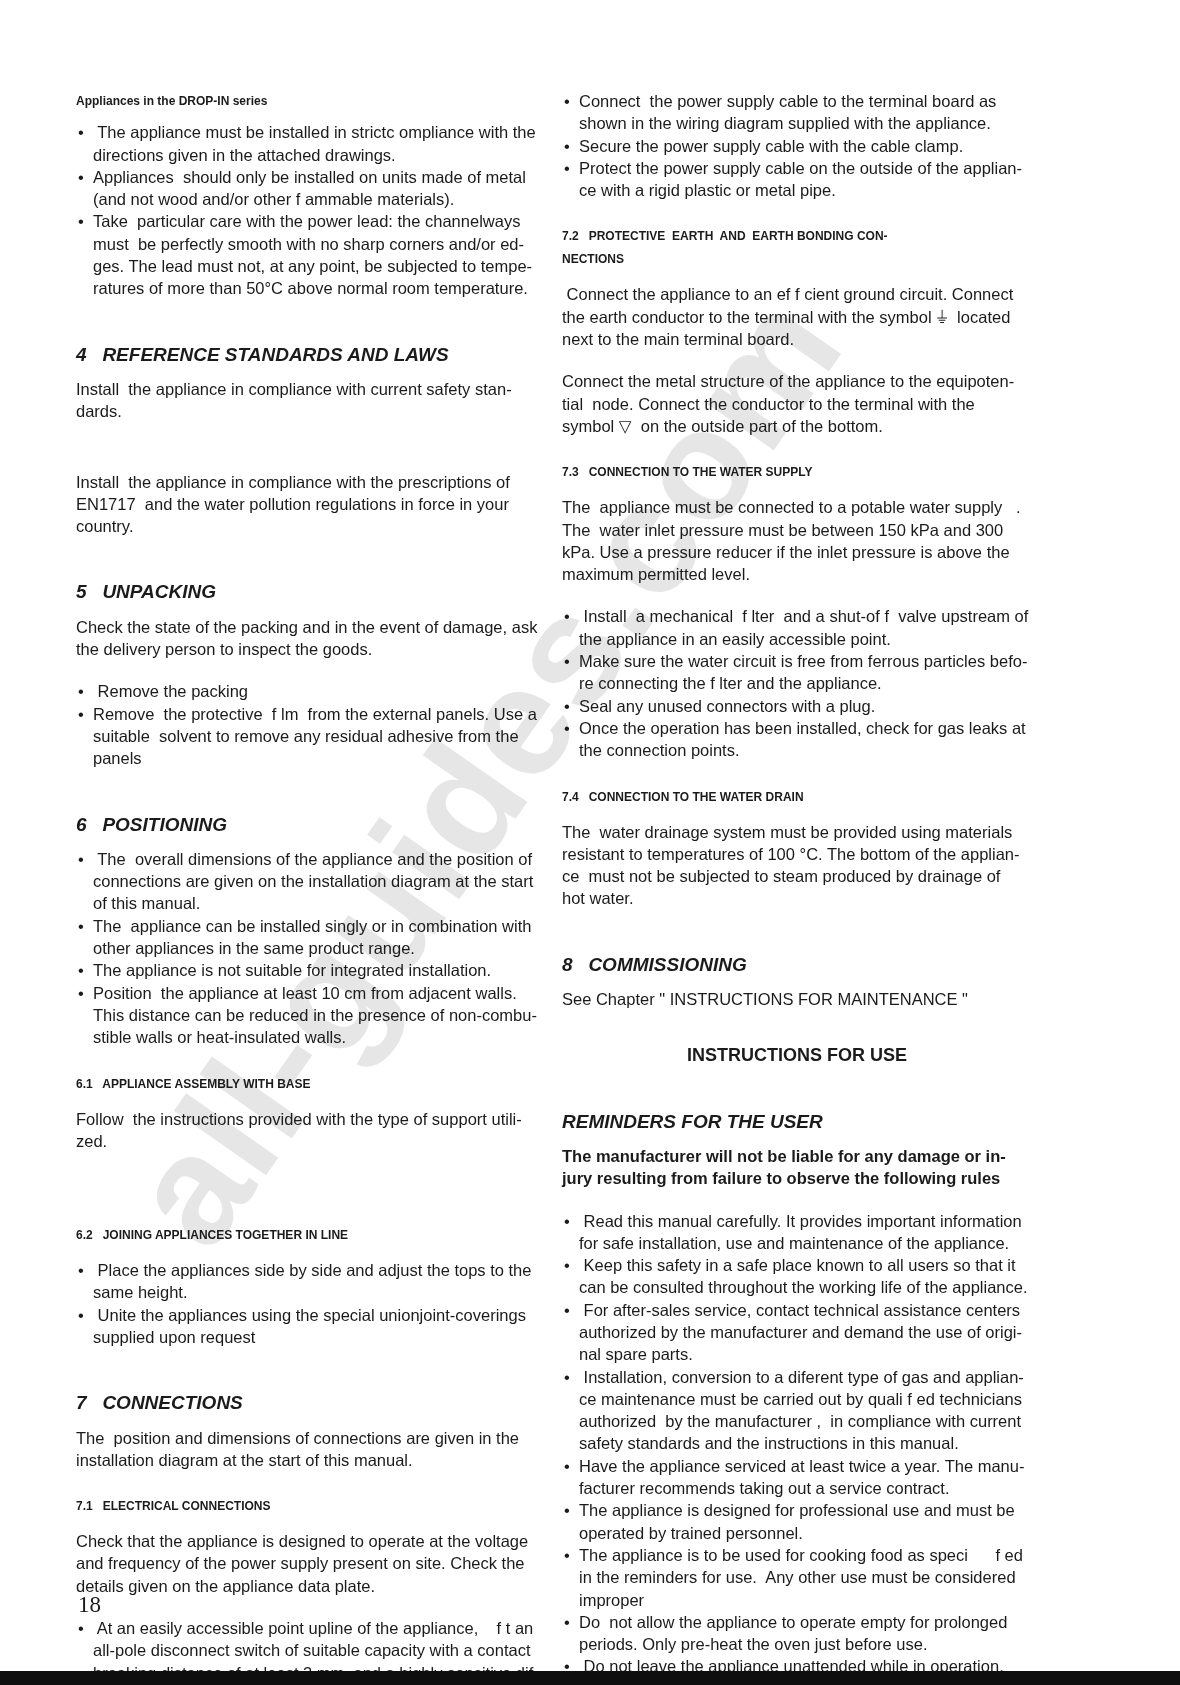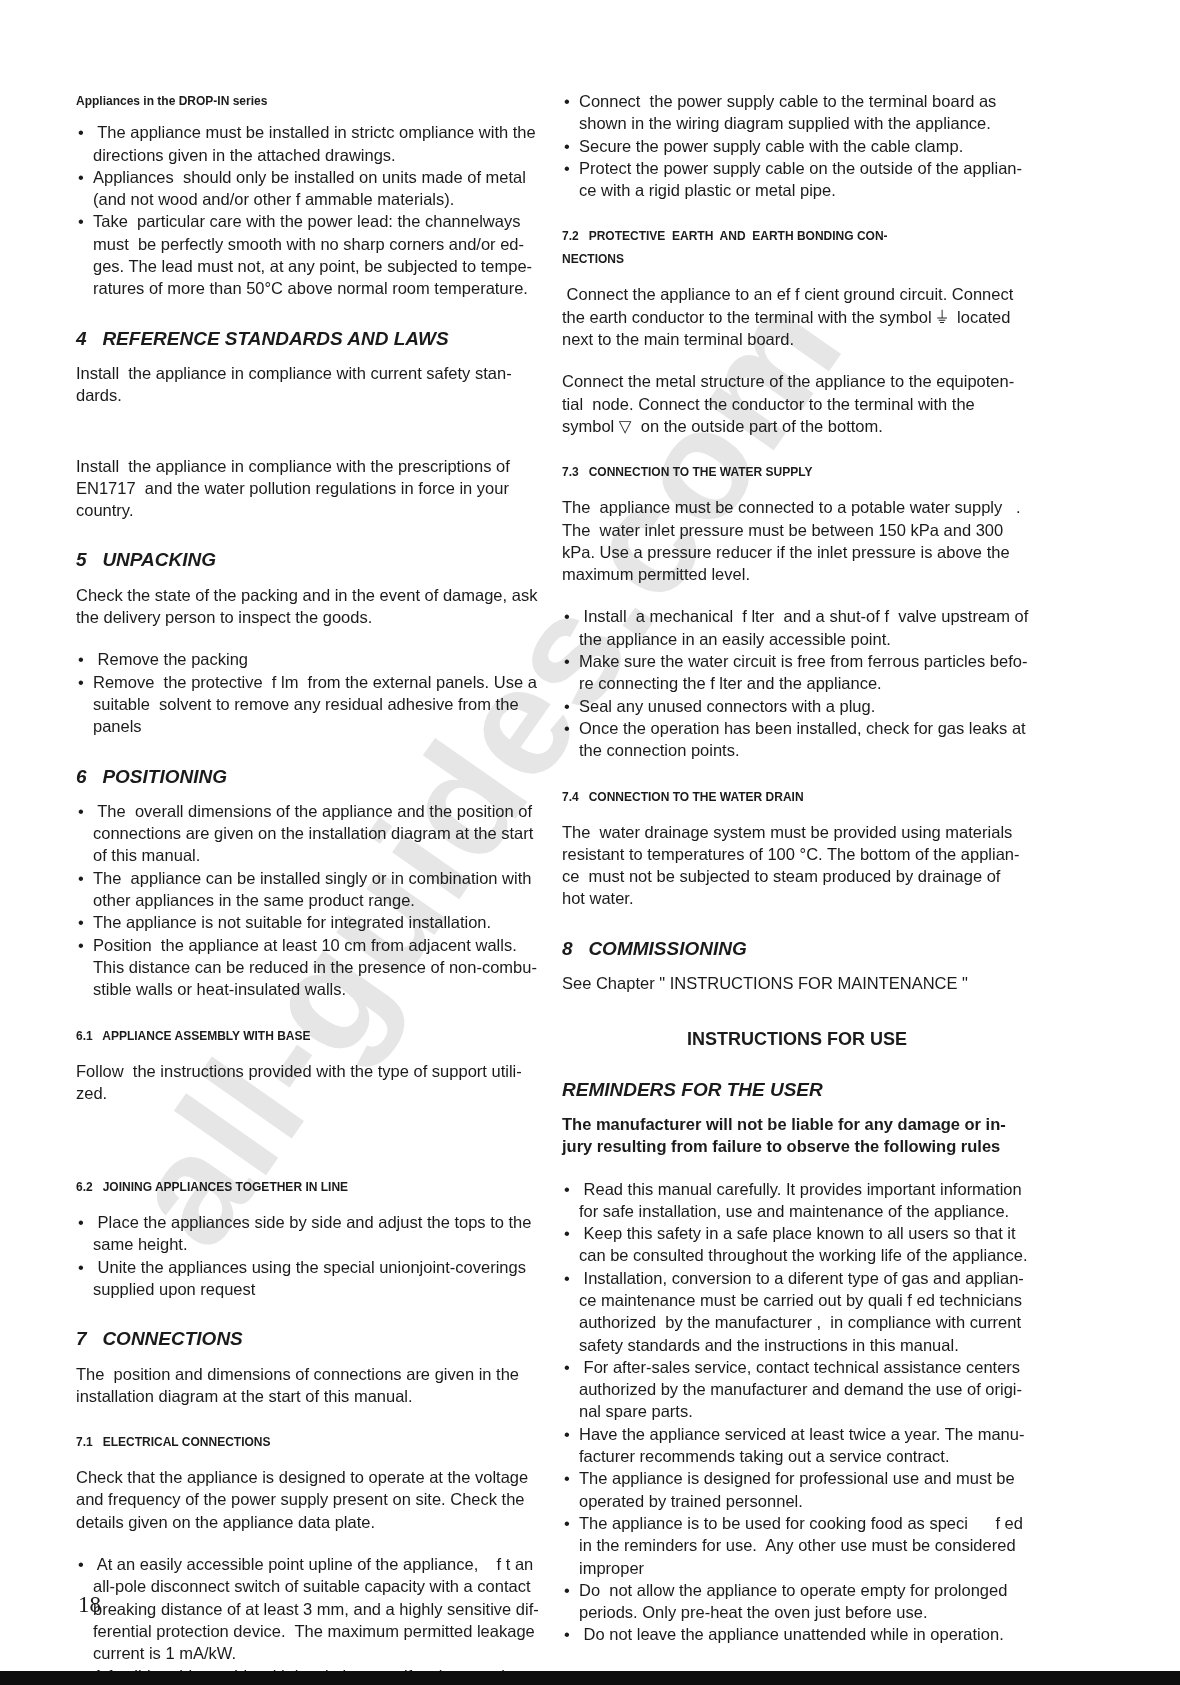--- a/index.html
+++ b/index.html
@@ -25,21 +25,21 @@
   
   .col {
     position:absolute; top:90px; width:470px;
     font-size:16.5px; line-height:22.3px;
     z-index:1;
   }
   .col-left  { left:76px; }
   .col-right { left:562px; }
 
   .title   { font-weight:bold; font-size:12px; margin:0 0 9px 0; white-space:pre; }
-  .section { font-weight:bold; font-style:italic; font-size:19px; margin:28px 0 12px 0; white-space:pre; }
+  .section { font-weight:bold; font-style:italic; font-size:19px; margin:44px 0 12px 0; white-space:pre; }
   .subsection { font-weight:bold; font-size:12px; margin:24px 0 12px 0; white-space:pre-wrap; line-height:23px; }
   .para    { margin:0 0 20px 0; white-space:pre; }
   .para-bold { margin:0 0 20px 0; white-space:pre; font-weight:bold; }
   .heading-center { font-weight:bold; font-size:18px; text-align:center; margin:34px 0 16px 0; white-space:pre; }
   .spacer  { height:28px; }
 
   ul.bullets { list-style:none; margin:0 0 18px 0; padding:0; }
   li.bullet  { position:relative; padding-left:17px; white-space:pre; }
   li.bullet::before { content:"\2022"; position:absolute; left:2px; top:0; }
 
@@ -166,27 +166,27 @@
       <div class="para">See Chapter " INSTRUCTIONS FOR MAINTENANCE "</div>
       <div class="heading-center">INSTRUCTIONS FOR USE</div>
       <div class="section">REMINDERS FOR THE USER</div>
       <div class="para-bold">The manufacturer will not be liable for any damage or in-
 jury resulting from failure to observe the following rules</div>
       <ul class="bullets">
         <li class="bullet"> Read this manual carefully. It provides important information
 for safe installation, use and maintenance of the appliance.</li>
         <li class="bullet"> Keep this safety in a safe place known to all users so that it
 can be consulted throughout the working life of the appliance.</li>
+        <li class="bullet"> For after-sales service, contact technical assistance centers
+authorized by the manufacturer and demand the use of origi-
+nal spare parts.</li>
         <li class="bullet"> Installation, conversion to a diferent type of gas and applian-
 ce maintenance must be carried out by quali f ed technicians
 authorized  by the manufacturer ,  in compliance with current
 safety standards and the instructions in this manual.</li>
-        <li class="bullet"> For after-sales service, contact technical assistance centers
-authorized by the manufacturer and demand the use of origi-
-nal spare parts.</li>
         <li class="bullet">Have the appliance serviced at least twice a year. The manu-
 facturer recommends taking out a service contract.</li>
         <li class="bullet">The appliance is designed for professional use and must be
 operated by trained personnel.</li>
         <li class="bullet">The appliance is to be used for cooking food as speci      f ed
 in the reminders for use.  Any other use must be considered
 improper</li>
         <li class="bullet">Do  not allow the appliance to operate empty for prolonged
 periods. Only pre-heat the oven just before use.</li>
         <li class="bullet"> Do not leave the appliance unattended while in operation.</li>

